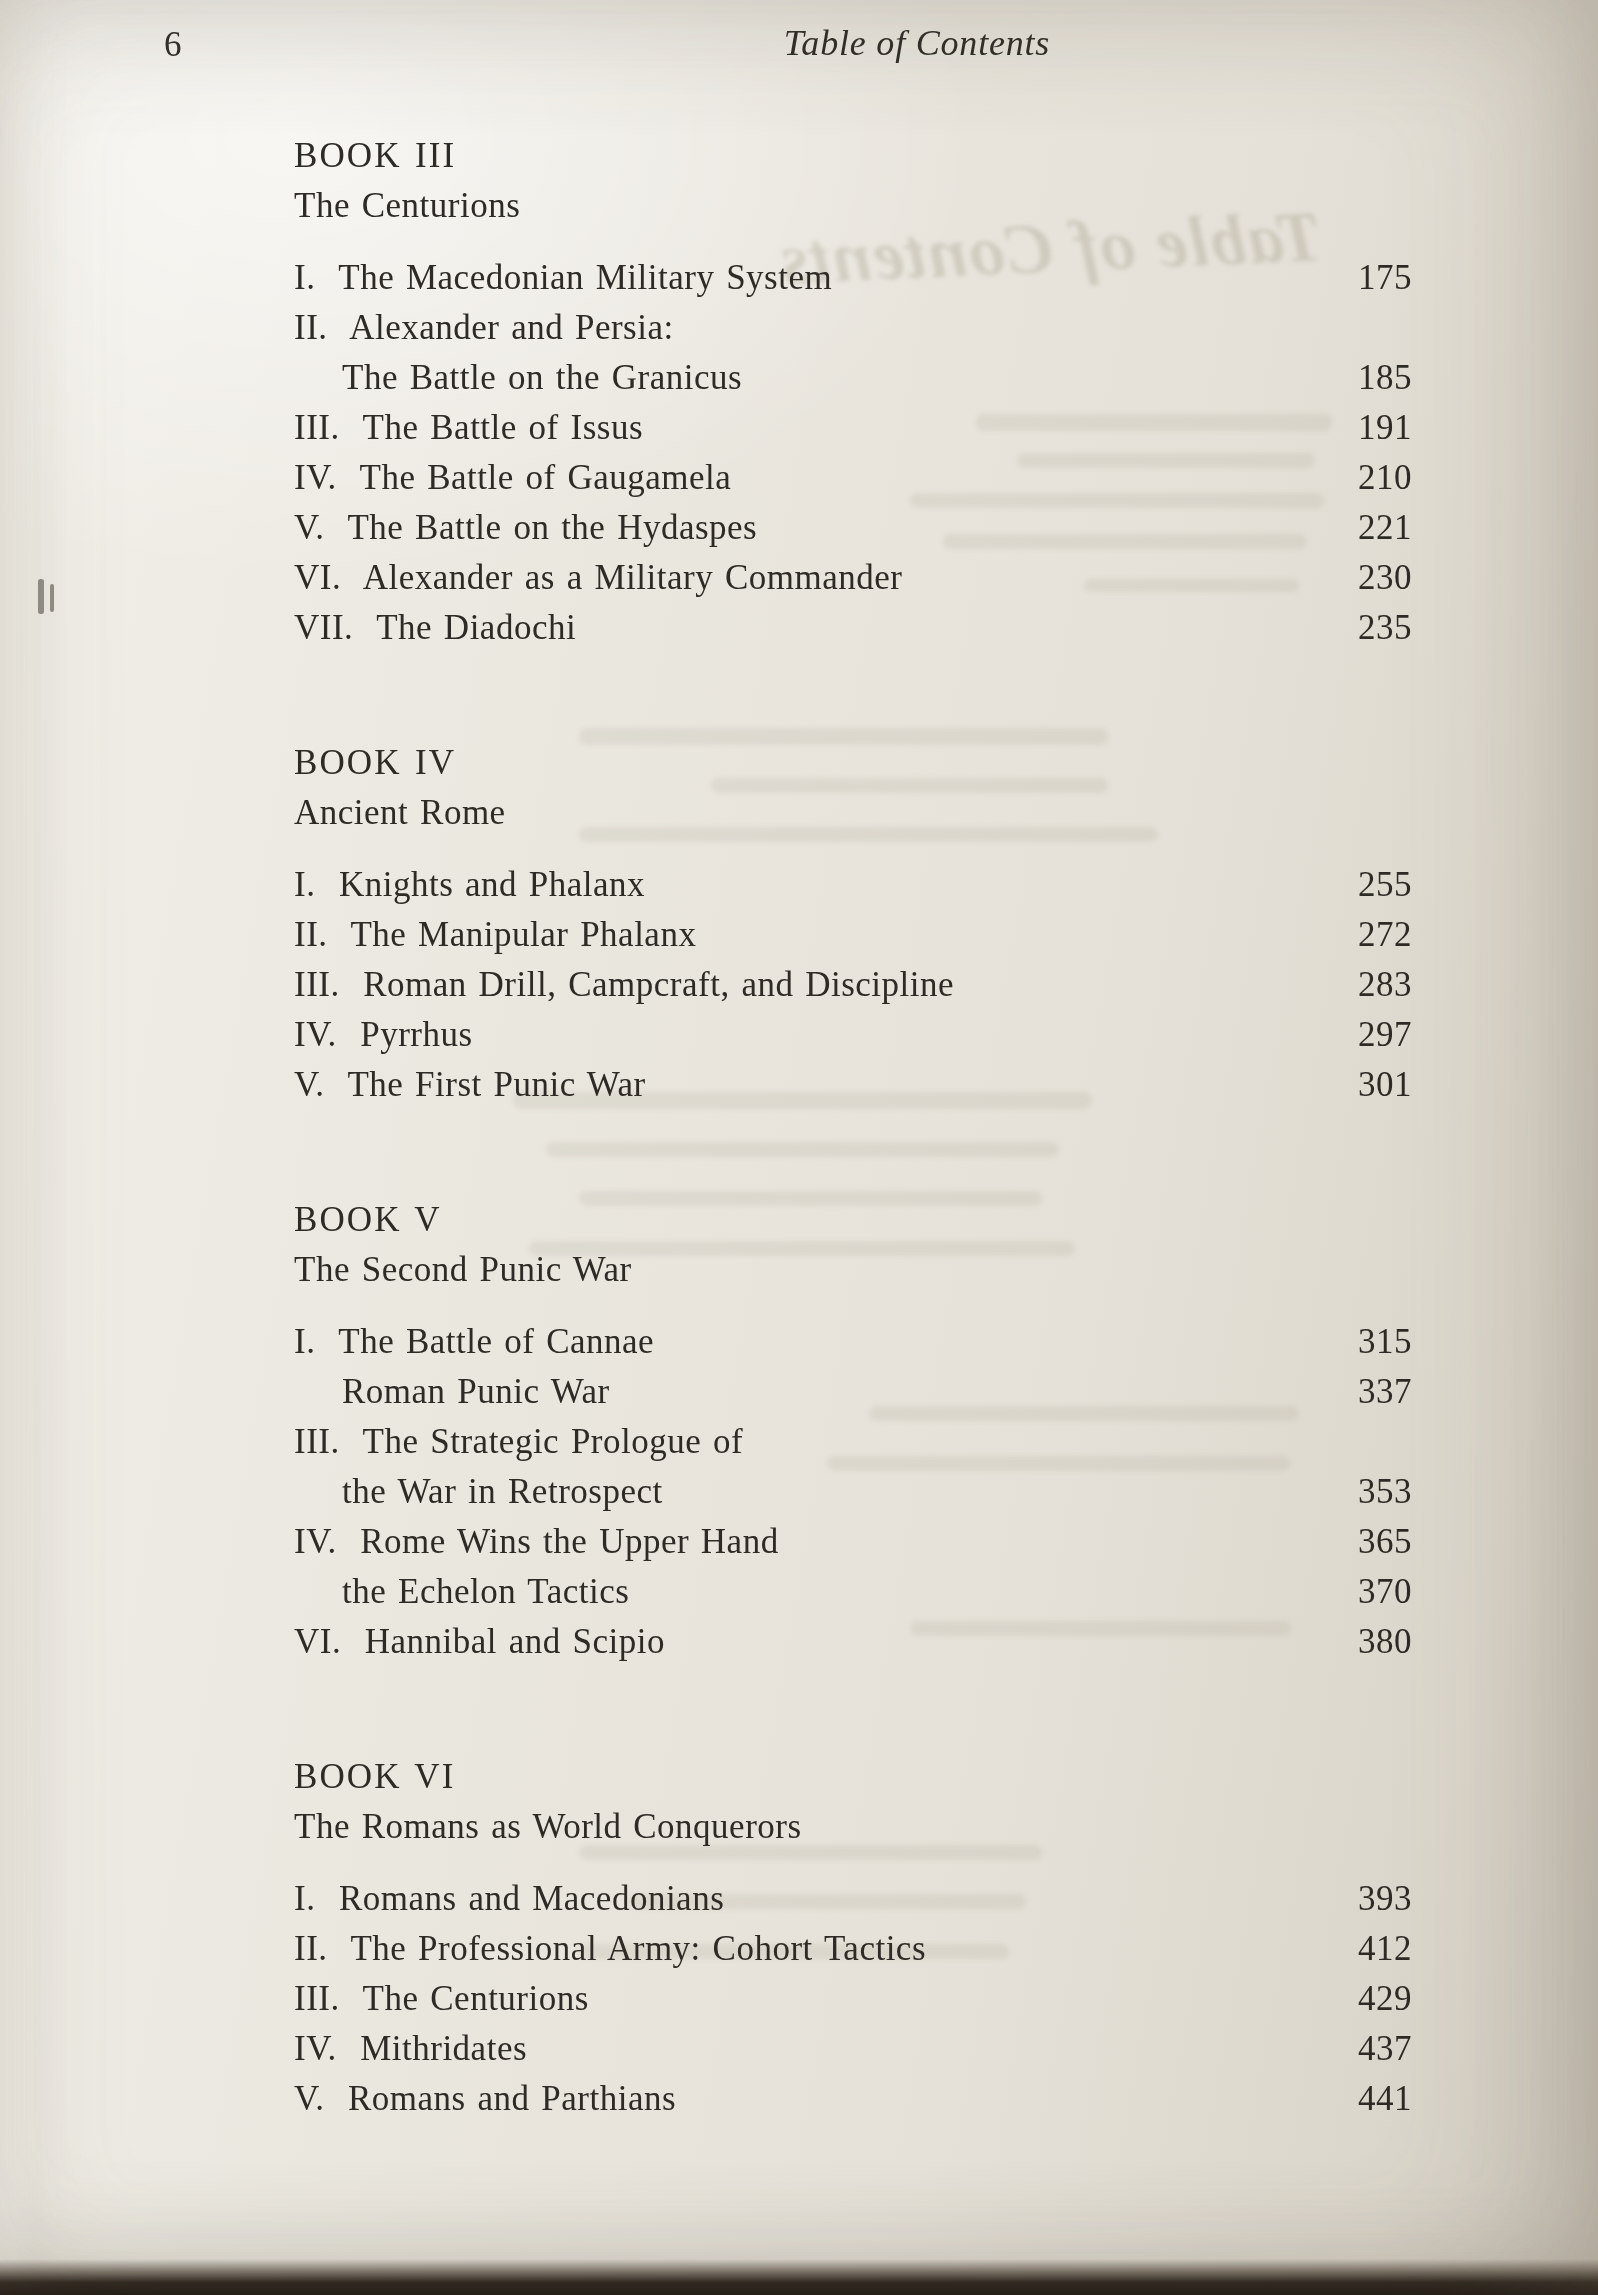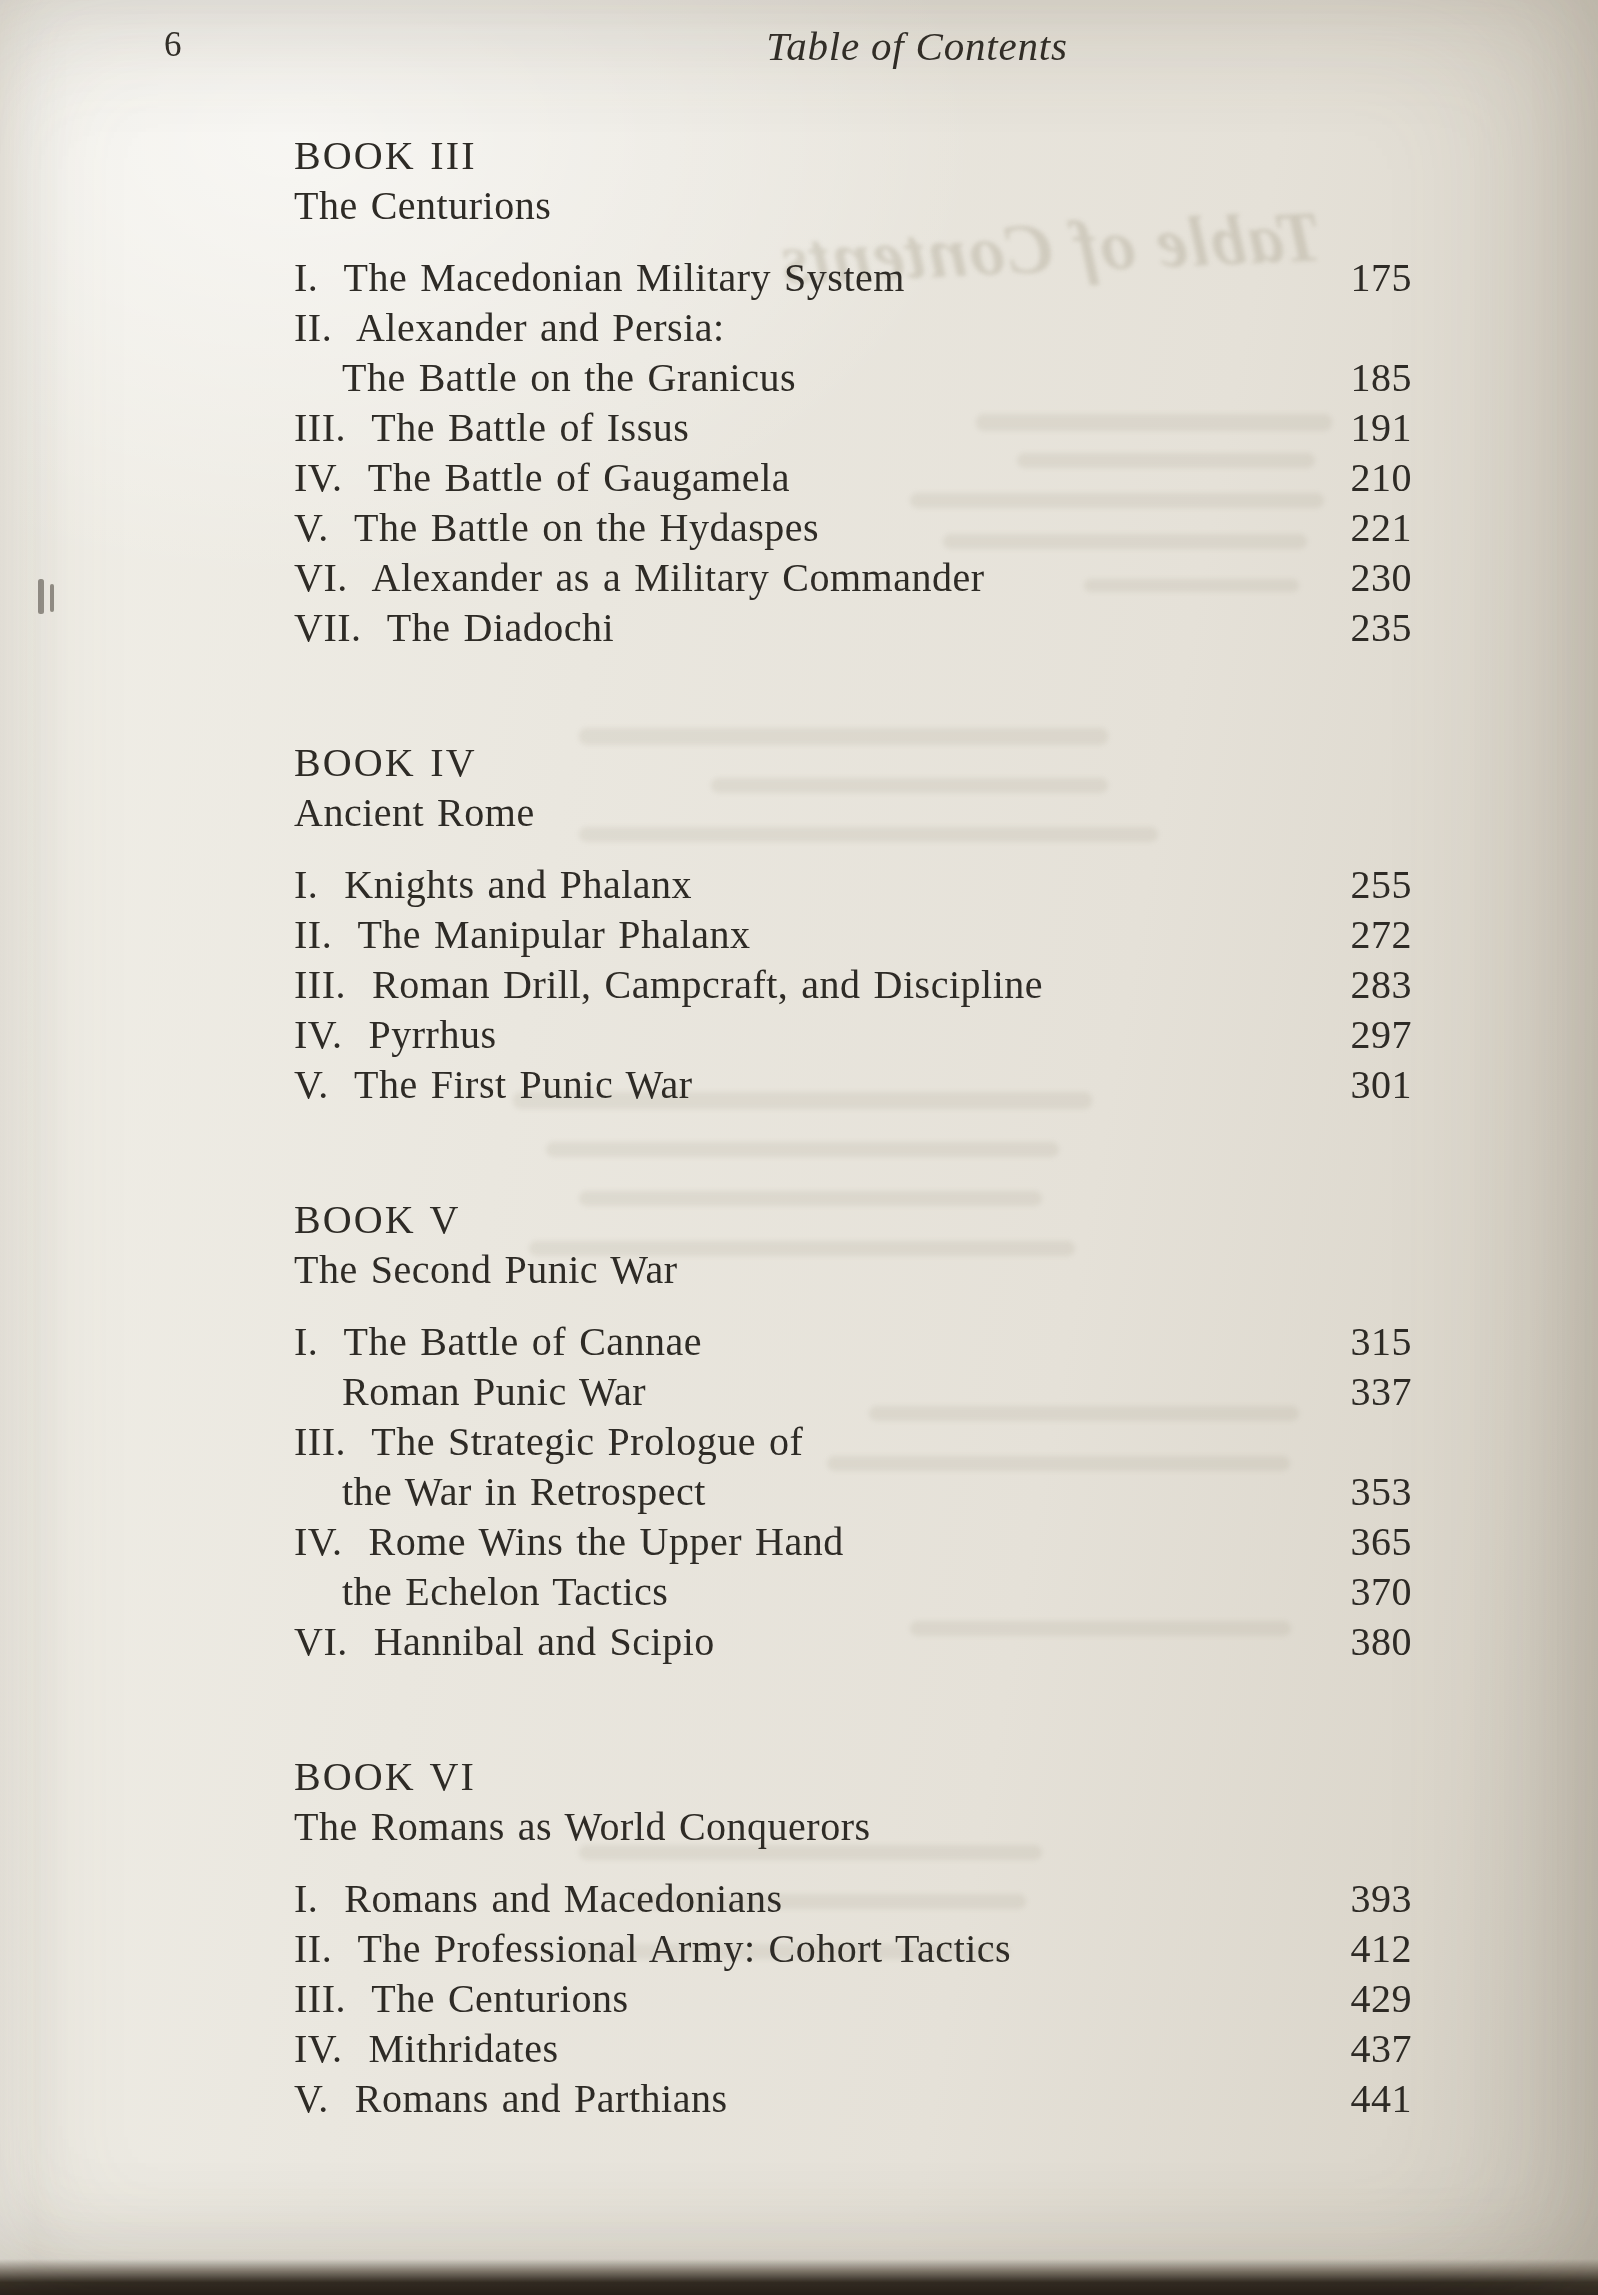--- a/index.html
+++ b/index.html
@@ -37,26 +37,26 @@
   }
   .edge-tick{
     position:absolute; background:rgba(55,50,42,0.5); border-radius:2.5px;
   }
   .page-num{
     position:absolute; left:164px; top:25px;
     font-size:35px; color:var(--ink); letter-spacing:0.8px;
   }
   .header-title{
     position:absolute; left:917px; top:21.5px; transform:translateX(-50%);
-    font-size:41px; font-style:italic; color:var(--ink); letter-spacing:0.8px;
+    font-size:36px; font-style:italic; color:var(--ink); letter-spacing:0.8px;
     white-space:nowrap;
   }
   .toc{
     position:absolute; left:294px; top:131px; width:1118px;
-    color:var(--ink); font-size:40px; line-height:50px;
+    color:var(--ink); font-size:35px; line-height:50px;
     letter-spacing:0.5px; word-spacing:2.5px;
   }
   .book-section + .book-section{ margin-top:85px; }
   .book-heading{ letter-spacing:2.1px; }
   .entries{ margin-top:22px; }
   .entry{ display:flex; align-items:flex-end;font-family:Liberation Serif, serif; }
   .entry-lines{ flex:1; min-width:0; padding-right:20px; }
   .entry-line{ white-space:pre-wrap; }
   .entry-line.cont{ padding-left:48px; }
   .entry-page{ width:99px; text-align:right; }

